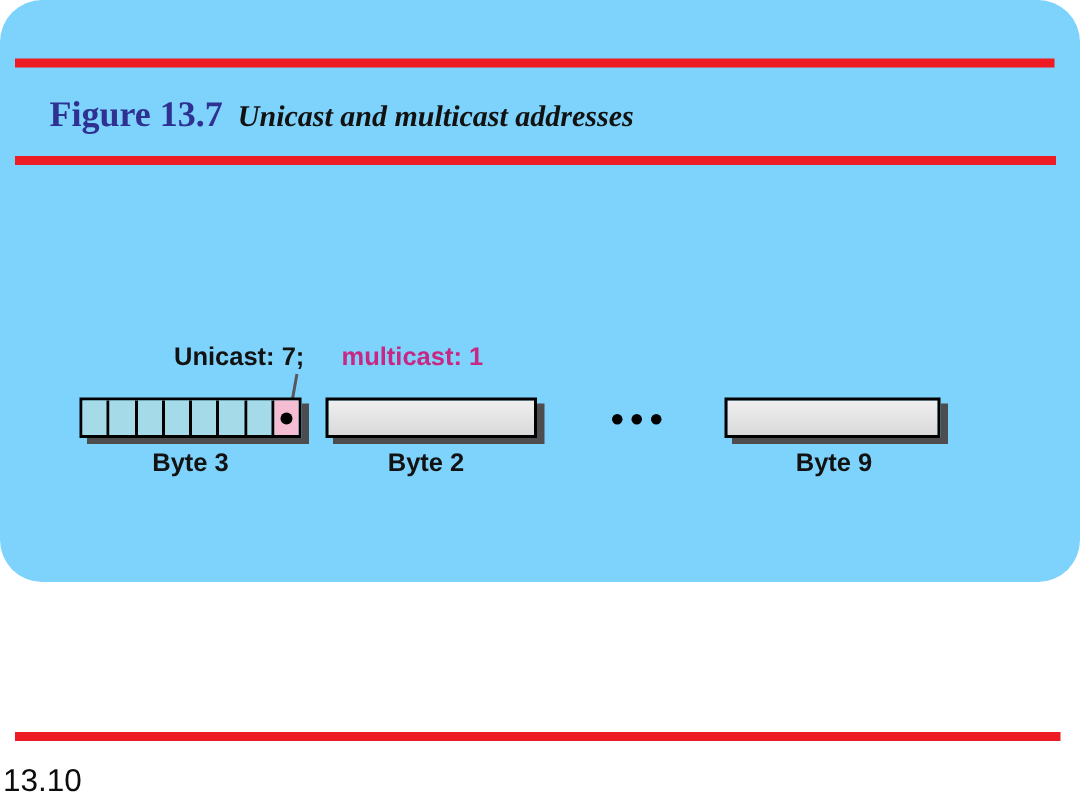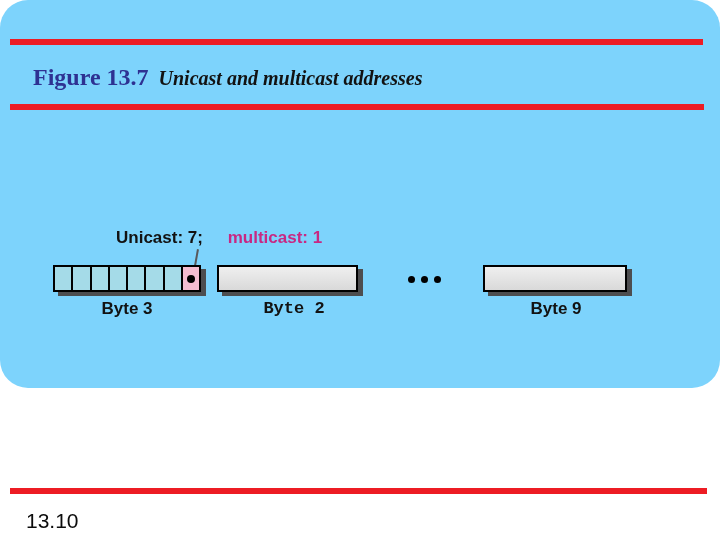--- a/index.html
+++ b/index.html
@@ -54,25 +54,25 @@
   .byte2{left:217px;width:141px;}
   .byte6{left:483px;width:144px;}
 
   
   .ellipsis{position:absolute;left:408px;top:276px;display:flex;gap:6px;}
   .ellipsis .dot{width:7px;height:7px;background:#000;border-radius:50%;}
 
   
   .byte-label{position:absolute;top:299px;width:100px;text-align:center;font-size:17px;font-weight:600;color:#121212;}
   .byte-label-1{left:77px;}
-  .byte-label-2{left:244px;font-family:Liberation Mono, monospace;}
+  .byte-label-2{left:234px;}
   .byte-label-6{left:506px;}
 
   
-  .page-number{position:absolute;left:2px;top:509px;font-size:21px;color:#0c0c0c;margin-left:24px;}
+  .page-number{position:absolute;left:2px;top:509px;font-size:21px;color:#0c0c0c;}
 </style>
 </head>
 <body>
 
 <div class="slide">
 
   <div class="rule rule-top"></div>
 
   <div class="title-row">
     <span class="figure-label">Figure 13.7</span>

